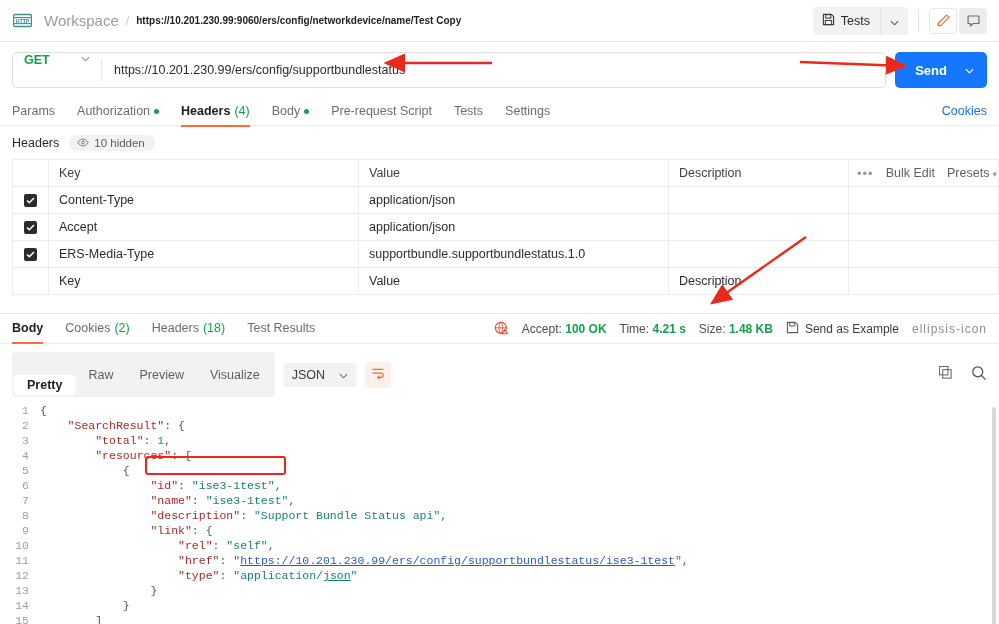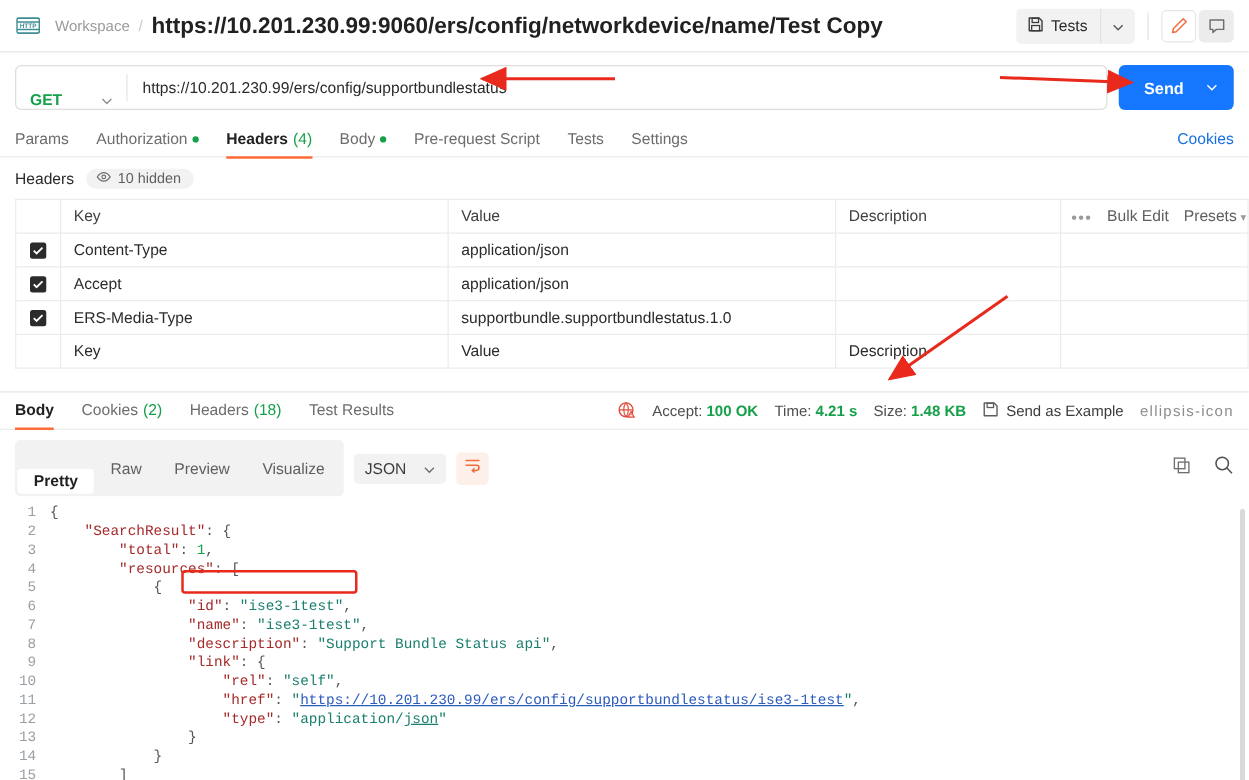--- a/index.html
+++ b/index.html
@@ -16,23 +16,23 @@
   .topbar {
     height: 42px; display: flex; align-items: center;
     padding: 0 12px; border-bottom: 1px solid #e6e6e6;
     background: #fff;
   }
   .http-logo {
     width: 20px; height: 16px; margin-right: 12px;
     display: flex; align-items: center; justify-content: center;
     color: #3f8e95;
   }
-  .crumb-ws { color: #9b9b9b; font-size: 12px; }
+  .crumb-ws { color: #9b9b9b; font-size: 15px; }
   .crumb-sep { color: #c9c9c9; font-size: 12.5px; margin: 0 7px; }
-  .crumb-title { color: #212121; font-size: 18px; font-weight: bold; }
+  .crumb-title { color: #212121; font-size: 10px; font-weight: bold; }
   .topbar-right { margin-left: auto; display: flex; align-items: center; gap: 0; }
   .save-grp { display: flex; align-items: center; background: #f2f2f2; border-radius: 4px; overflow: hidden; }
   .save-btn {
     display: flex; align-items: center; gap: 6px;
     padding: 5px 10px 5px 9px; font-size: 12.5px; color: #2b2b2b;
     cursor: pointer;
   }
   .save-caret { padding: 5px 9px; border-left: 1px solid #e2e2e2; cursor: pointer; color: #555; }
   .tb-divider { width: 1px; height: 22px; background: #e3e3e3; margin: 0 10px; }
   .icon-pair { display: flex; align-items: center; gap: 2px; }
@@ -43,21 +43,21 @@
   .icon-box.sel { background: #fff; border: 1px solid #e6e6e6; }
   .icon-box.alt { background: #ececec; }
 
   
   .urlrow { padding: 10px 12px 9px 12px; display: flex; align-items: center; gap: 9px; }
   .url-field {
     flex: 1; display: flex; align-items: center; height: 36px;
     border: 1px solid #dedede; border-radius: 5px; background: #fff;
   }
   .method {
-    display: flex; align-items: flex-end; justify-content: space-between;
+    display: flex; align-items: flex-start; justify-content: space-between;
     width: 88px; padding: 0 11px; height: 100%; cursor: pointer;
   }
   .method-label { font-size: 12.5px; font-weight: bold; color: #16a04a; }
   .method-caret { color: #8d8d8d; font-size: 10px; }
   .url-sep { width: 1px; height: 22px; background: #e6e6e6; }
   .url-input {
     flex: 1; border: none; outline: none; font-size: 12.5px;
     color: #2b2b2b; padding: 0 12px; background: transparent;
     font-family: "Liberation Sans", sans-serif;
   }

